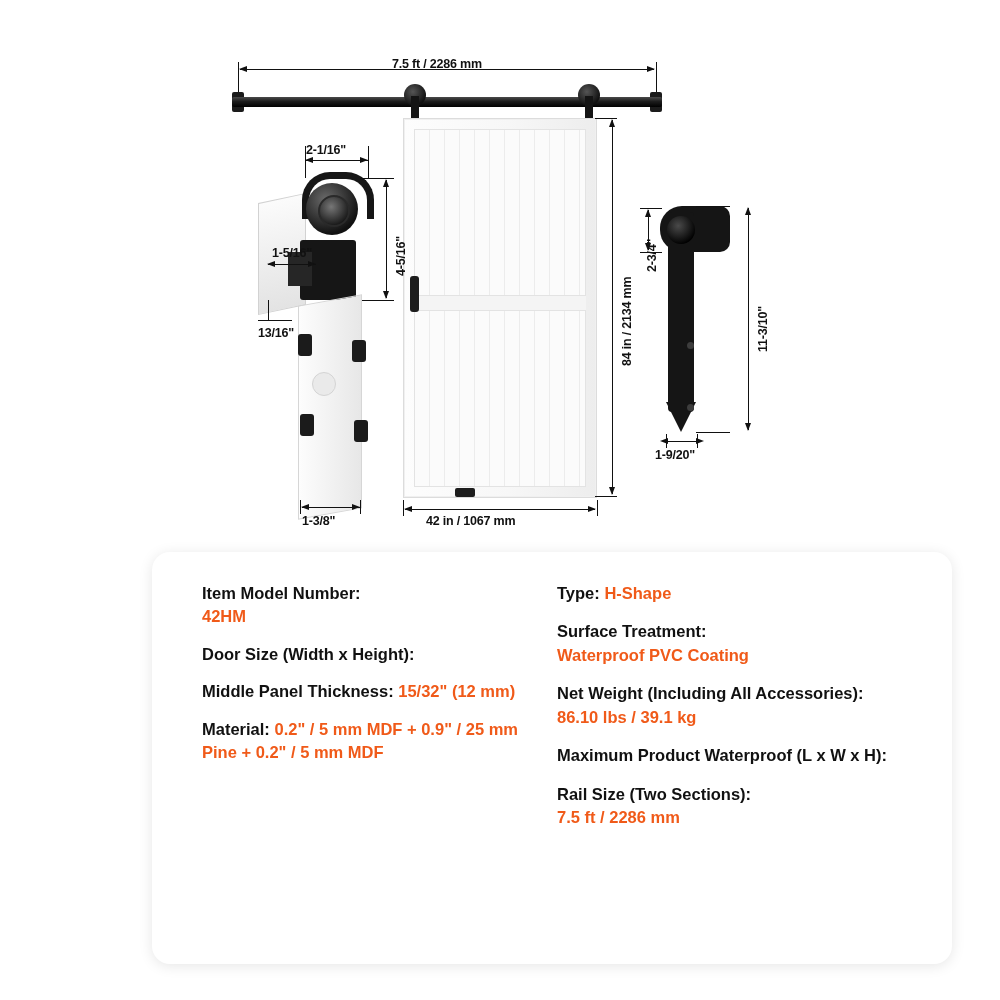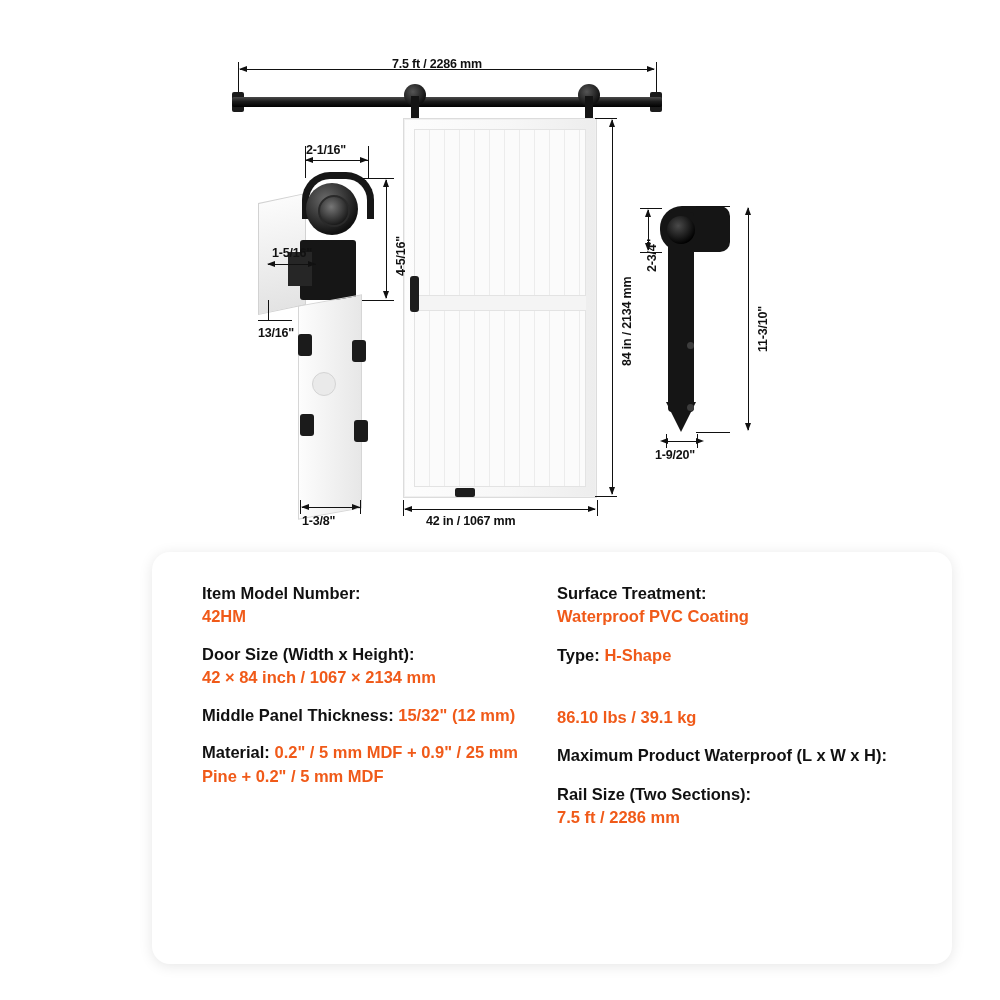--- a/index.html
+++ b/index.html
@@ -453,51 +453,50 @@
 
       <div class="spec-col left">
 
         <div class="spec-item">
           <span>Item Model Number:</span><br>
           <span class="val">42HM</span>
         </div>
 
         <div class="spec-item">
           <span>Door Size (Width x Height):</span><br>
-          <span class="val">42 × 84 inch / 1067 × 2134 mm</span>
         </div>
 
 
         <div class="spec-item">
           <span>Middle Panel Thickness:</span>
           <span class="val">15/32" (12 mm)</span>
         </div>
 
         <div class="spec-item">
           <span>Material:</span>
           <span class="val">0.2" / 5 mm MDF + 0.9" / 25 mm Pine + 0.2" / 5 mm MDF</span>
         </div>
 
       </div>
 
       <div class="spec-col right">
 
         <div class="spec-item">
+          <span>Type:</span>
+          <span class="val">H-Shape</span>
+        </div>
+
+        <div class="spec-item">
           <span>Surface Treatment:</span><br>
           <span class="val">Waterproof PVC Coating</span>
         </div>
 
-        <div class="spec-item">
-          <span>Type:</span>
-          <span class="val">H-Shape</span>
-        </div>
-
-
-        <div class="spec-item">
-          <br>
+
+        <div class="spec-item">
+          <span>Net Weight (Including All Accessories):</span><br>
           <span class="val">86.10 lbs / 39.1 kg</span>
         </div>
 
         <div class="spec-item">
           <span>Maximum Product Waterproof (L x W x H):</span><br>
         </div>
 
         <div class="spec-item">
           <span>Rail Size (Two Sections):</span><br>
           <span class="val">7.5 ft / 2286 mm</span>

